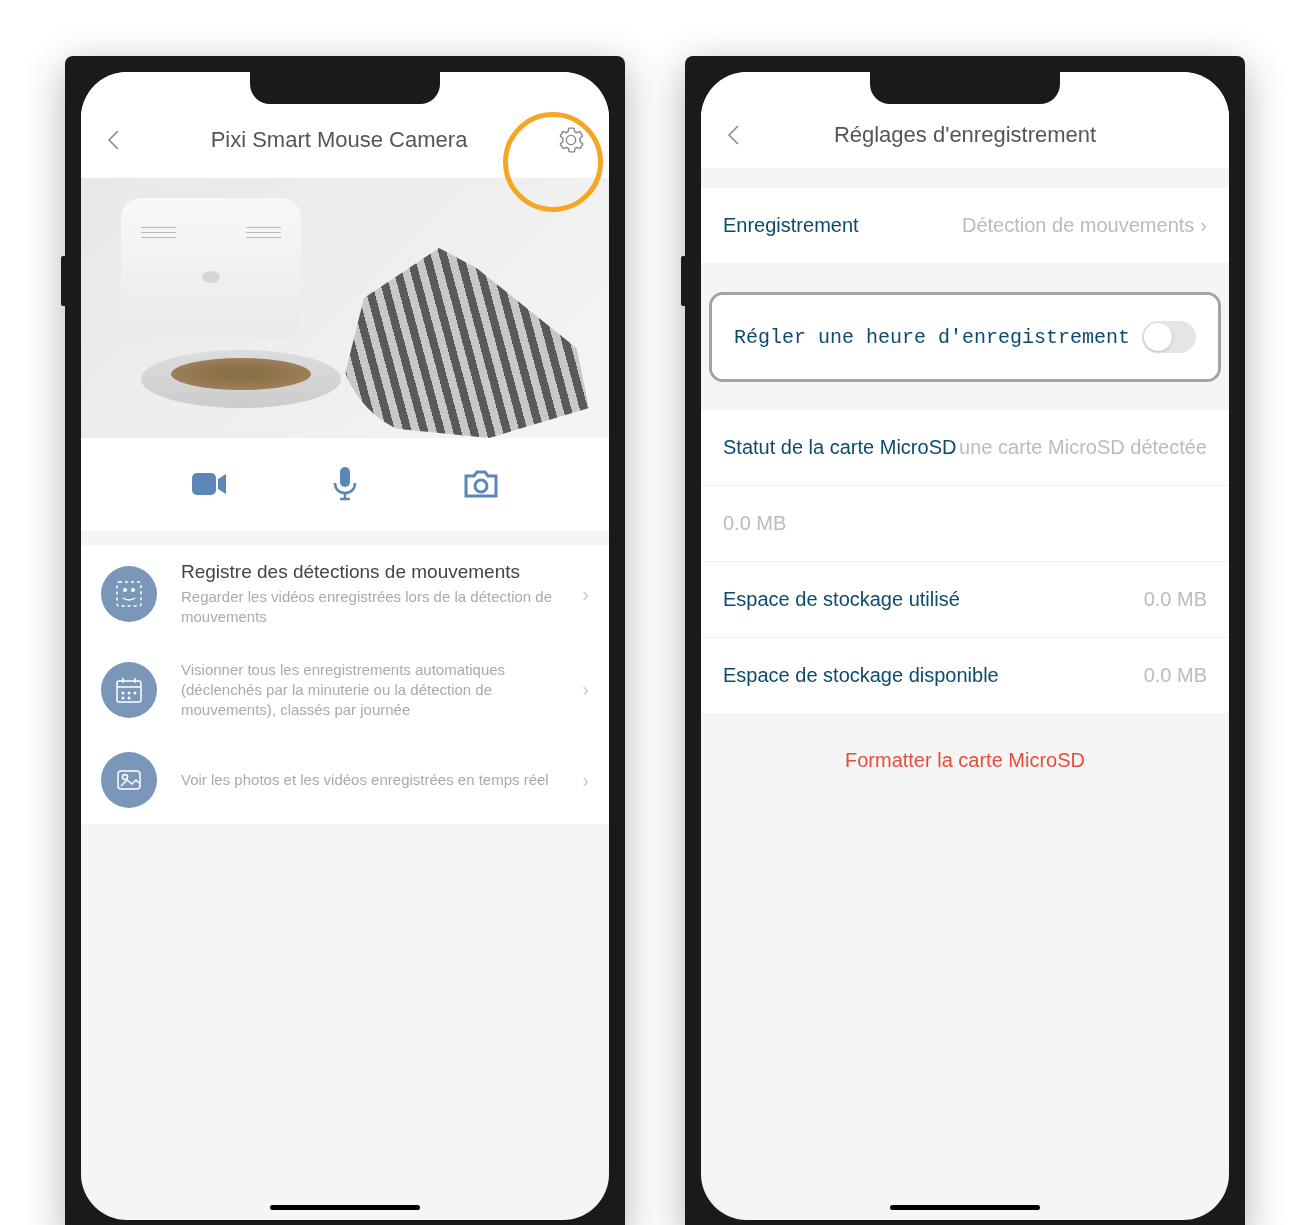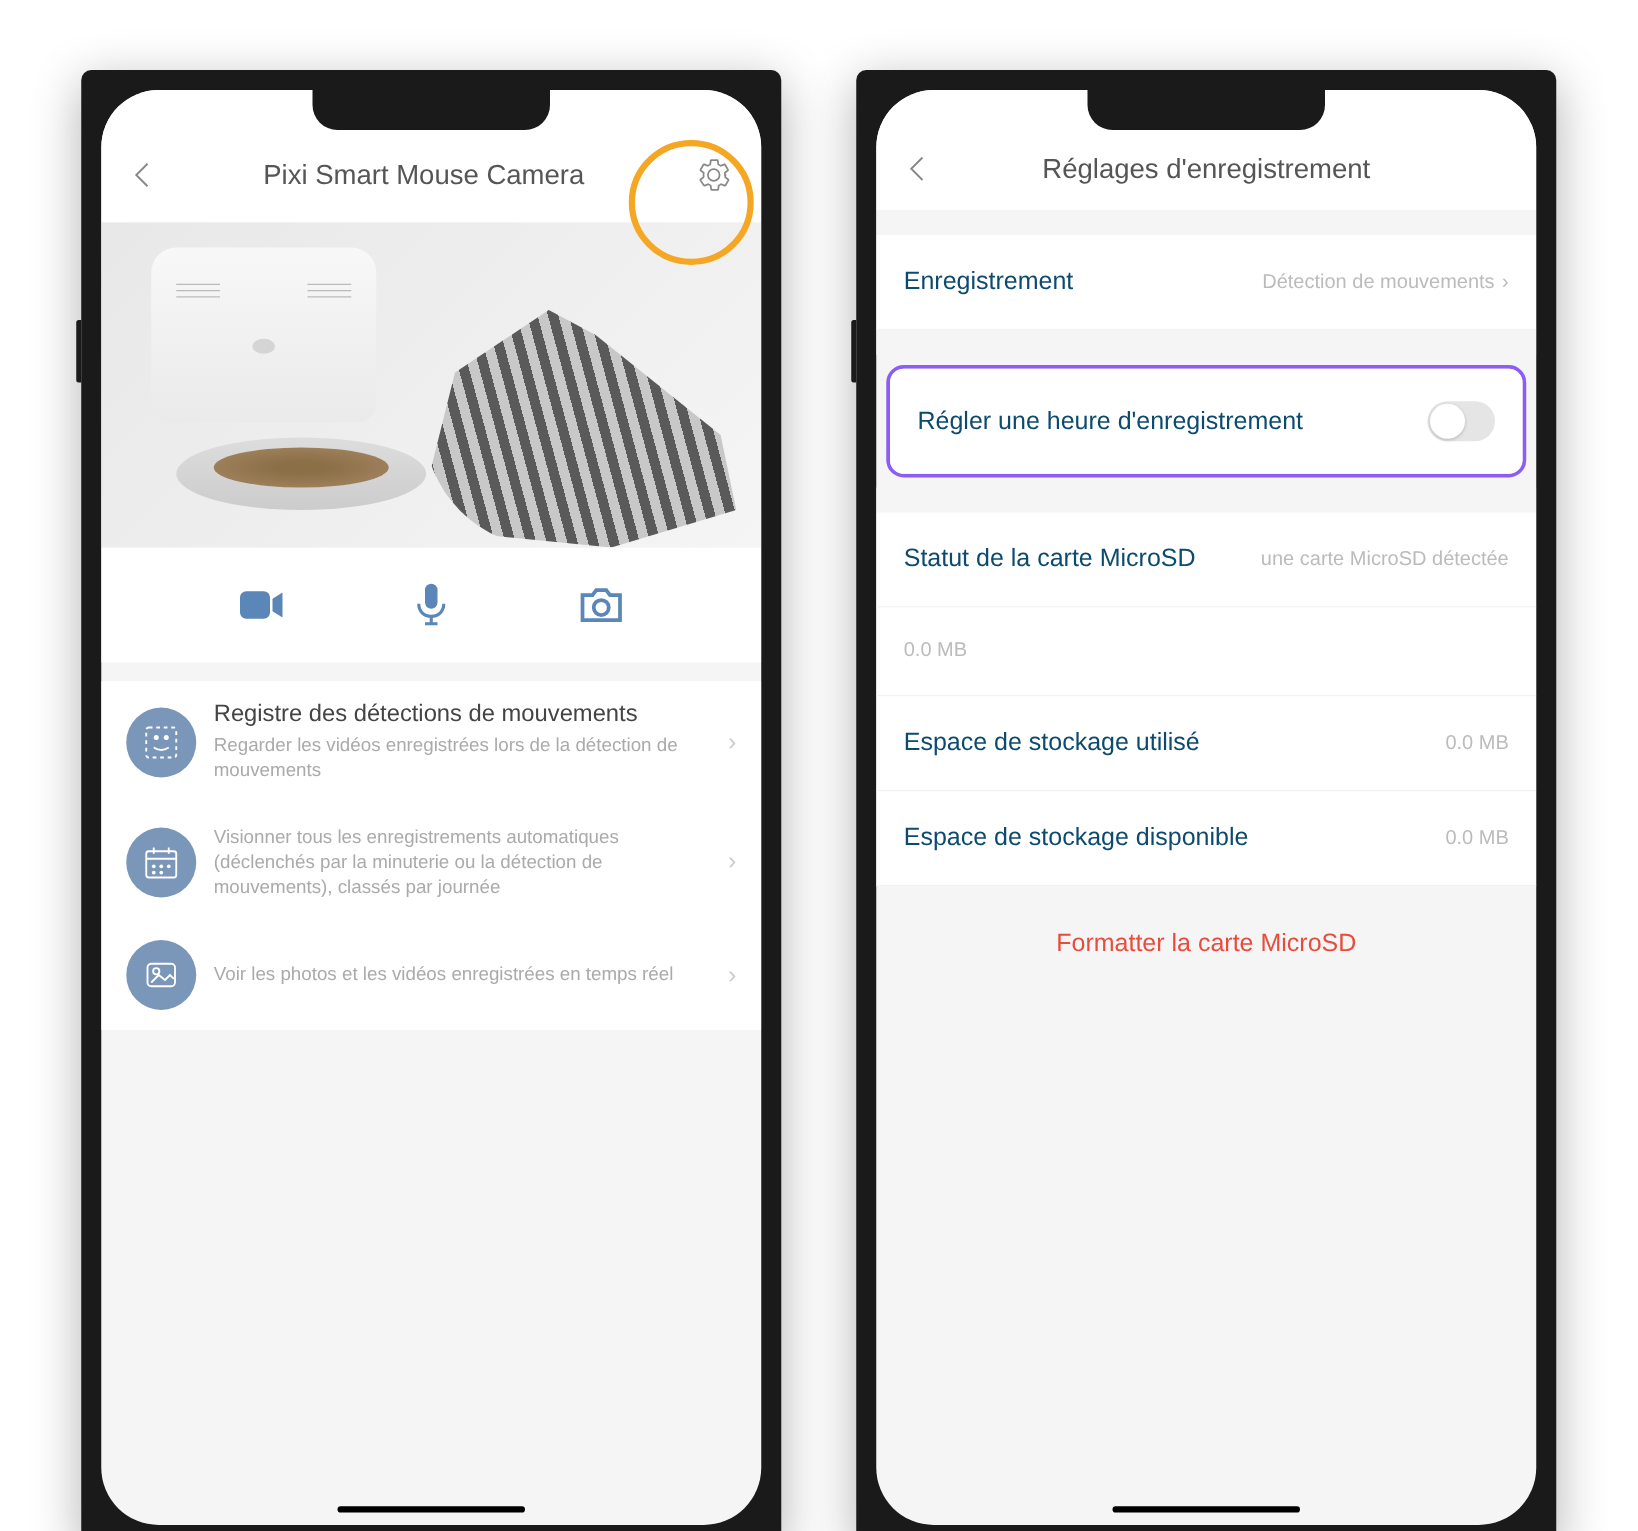--- a/index.html
+++ b/index.html
@@ -202,21 +202,21 @@
       cursor: pointer;
     }
     .list-section {
       background: #fff;
       margin-top: 15px;
     }
     .list-item {
       display: flex;
       align-items: center;
       padding: 16px 20px;
-      gap: 14px;
+      gap: 24px;
       position: relative;
       cursor: pointer;
     }
     .list-icon {
       width: 56px;
       height: 56px;
       border-radius: 50%;
       background: #7a96b8;
       display: flex;
       align-items: center;
@@ -249,21 +249,21 @@
       background: #fff;
       border-bottom: 1px solid #f2f2f2;
       cursor: pointer;
     }
     .setting-label {
       flex: 1;
       font-size: 20px;
       color: #0c4a6e;
     }
     .setting-value {
-      font-size: 16px;
+      font-size: 20px;
       color: #bbb;
       display: flex;
       align-items: center;
       gap: 6px;
     }
     .toggle {
       width: 54px;
       height: 32px;
       background: #e5e5e5;
       border-radius: 16px;
@@ -274,23 +274,24 @@
       position: absolute;
       top: 2px;
       left: 2px;
       width: 28px;
       height: 28px;
       background: #fff;
       border-radius: 50%;
       box-shadow: 0 1px 3px rgba(0,0,0,0.2);
     }
     .highlight-box {
-      border: 3px solid #8b5cf6;
+      border: 3px solid #a3a3a3;
       border-radius: 14px;
       margin: 8px;
+      font-family: Liberation Mono, monospace;
     }
     .format-row {
       text-align: center;
       padding: 35px;
       color: #e74c3c;
       font-size: 20px;
       background: transparent;
       cursor: pointer;
     }
     .gap { height: 20px; background: #f5f5f5; }

